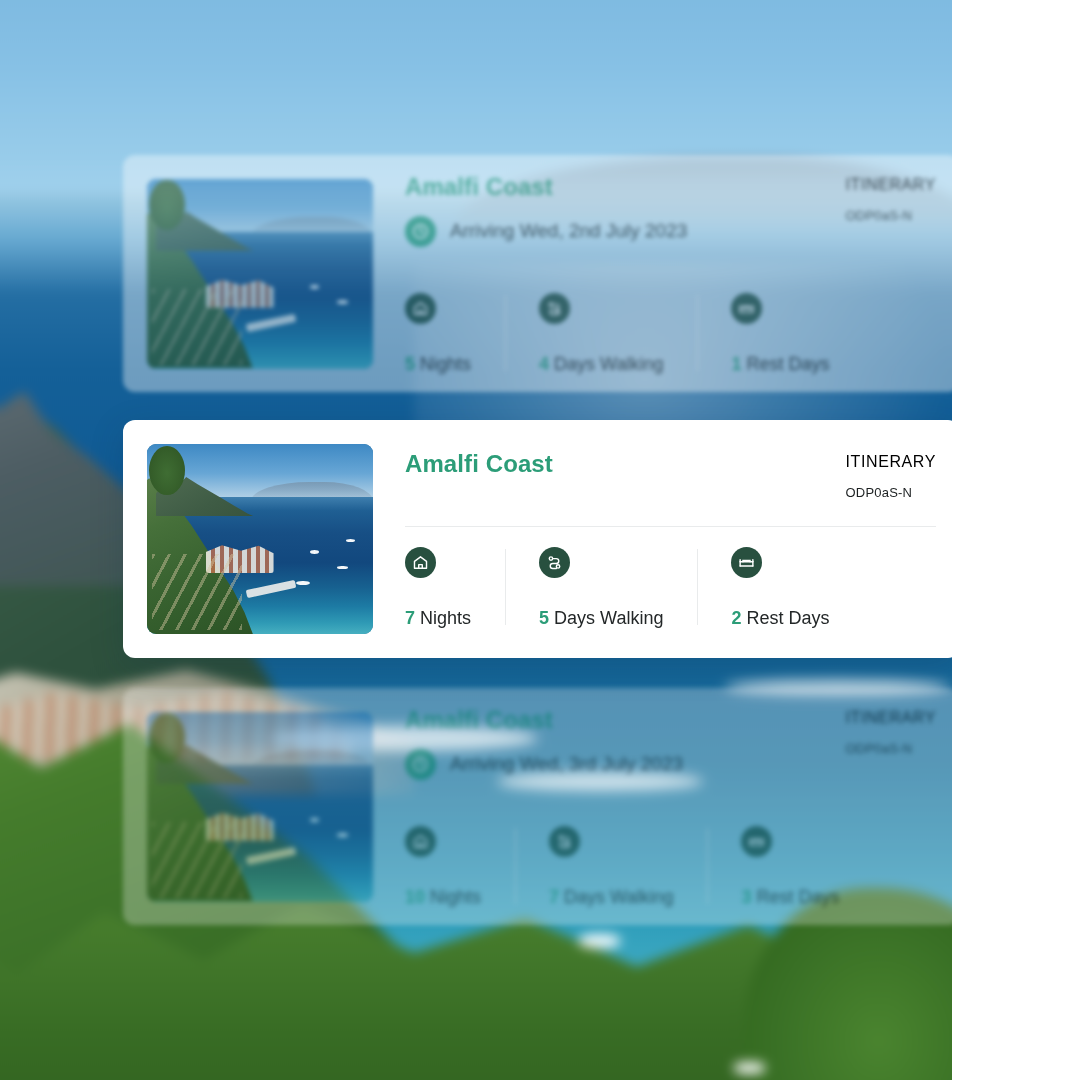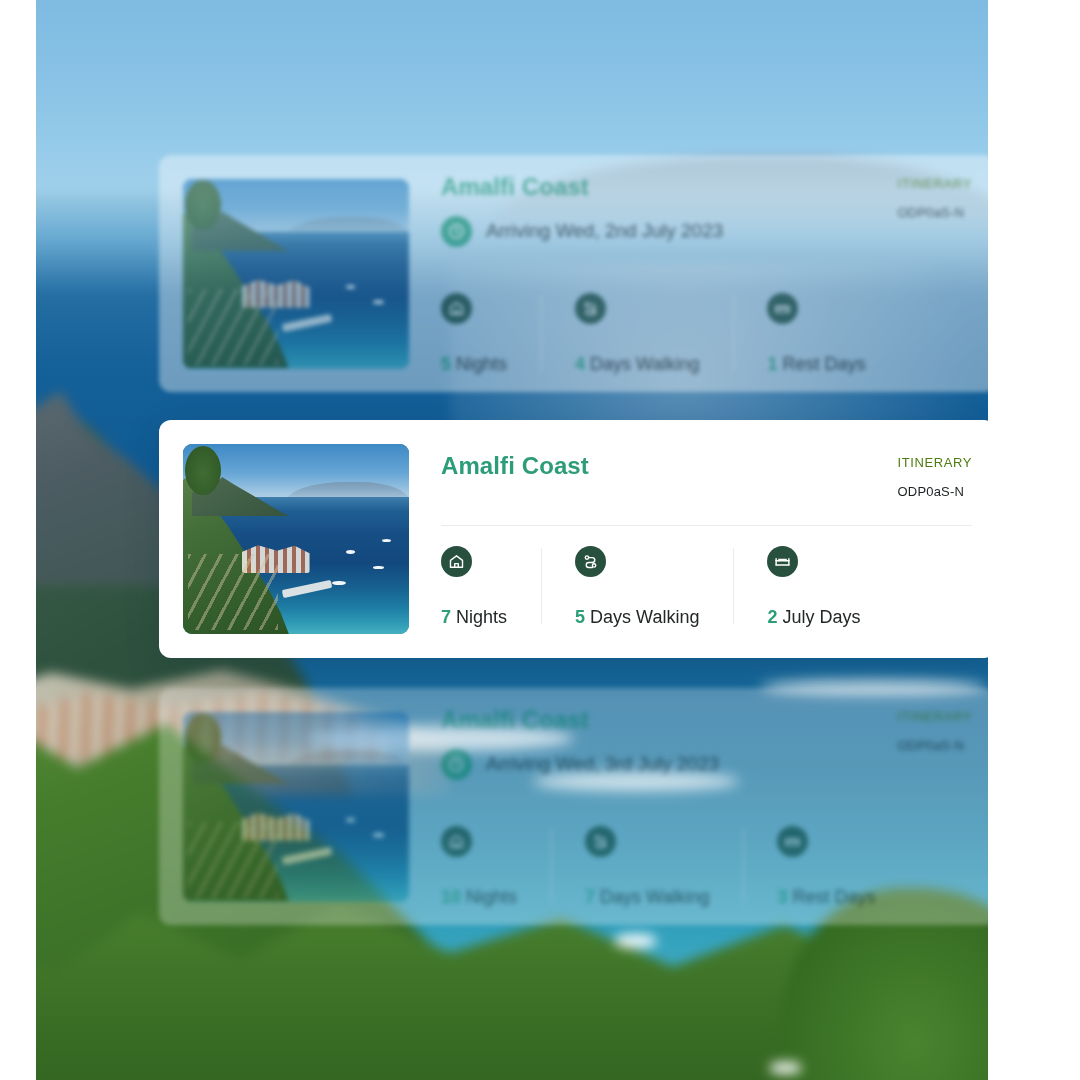--- a/index.html
+++ b/index.html
@@ -10,21 +10,20 @@
     overflow: hidden;
     font-family: "Liberation Sans", sans-serif;
   }
 
   #stage {
     position: relative;
     width: 952px;
     height: 1080px;
     overflow: hidden;
     background: #6fa8cf;
-    margin-left: 36px;
   }
 
   
   .bg-photo {
     position: absolute;
     inset: -40px;
     filter: blur(6px) saturate(1.12);
   }
   .bg-sky {
     position: absolute;
@@ -274,22 +273,22 @@
     color: #232728;
     line-height: 1.1;
   }
 
   .itin {
     text-align: left;
     padding-top: 2px;
     flex: 0 0 auto;
   }
   .itin-label {
-    font-size: 13px;
-    color: #4d7c0f;
+    font-size: 16px;
+    color: #000000;
     letter-spacing: 0.6px;
     margin-bottom: 14px;
   }
   .itin-code {
     font-size: 13px;
     color: #1d2122;
     letter-spacing: 0.2px;
   }
 
   .divider {
@@ -495,21 +494,21 @@
           <div class="stat">
             <span class="icon-circle dark">
               <svg width="17" height="17" viewBox="0 0 24 24" fill="none" stroke="#ffffff" stroke-width="2" stroke-linecap="round">
                 <path d="M3 17v-6h18v6"></path>
                   <path d="M3 17h18"></path>
                   <path d="M3 11V8"></path>
                   <path d="M21 11V8"></path>
                   <path d="M7 11V9h10v2"></path>
               </svg>
             </span>
-            <span class="stat-label"><span class="stat-num">2</span> <span>July Days</span></span>
+            <span class="stat-label"><span class="stat-num">2</span> <span>Rest Days</span></span>
           </div>
         </div>
       </div>
     </div>
   </div>
 
   <div class="card ghost-bottom">
     <div class="card-inner">
       <div class="thumb">
         <div class="t-sky"></div>

